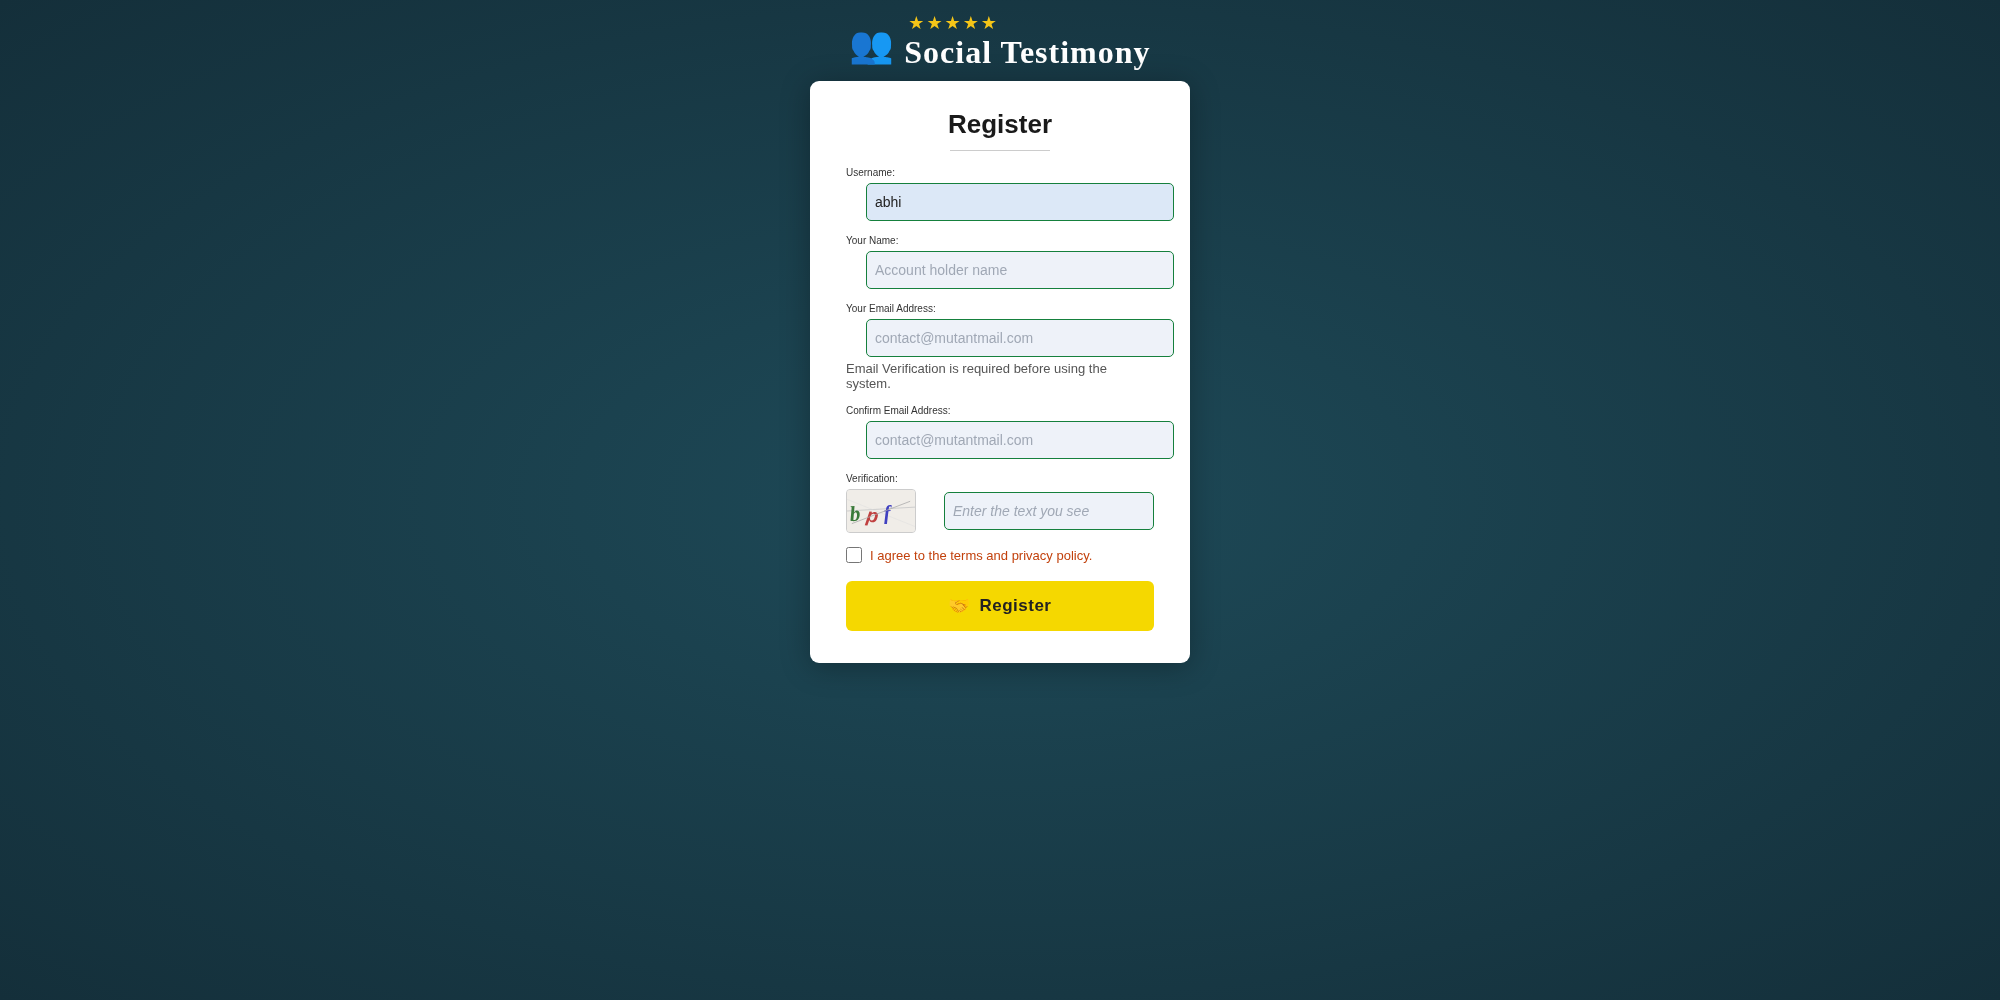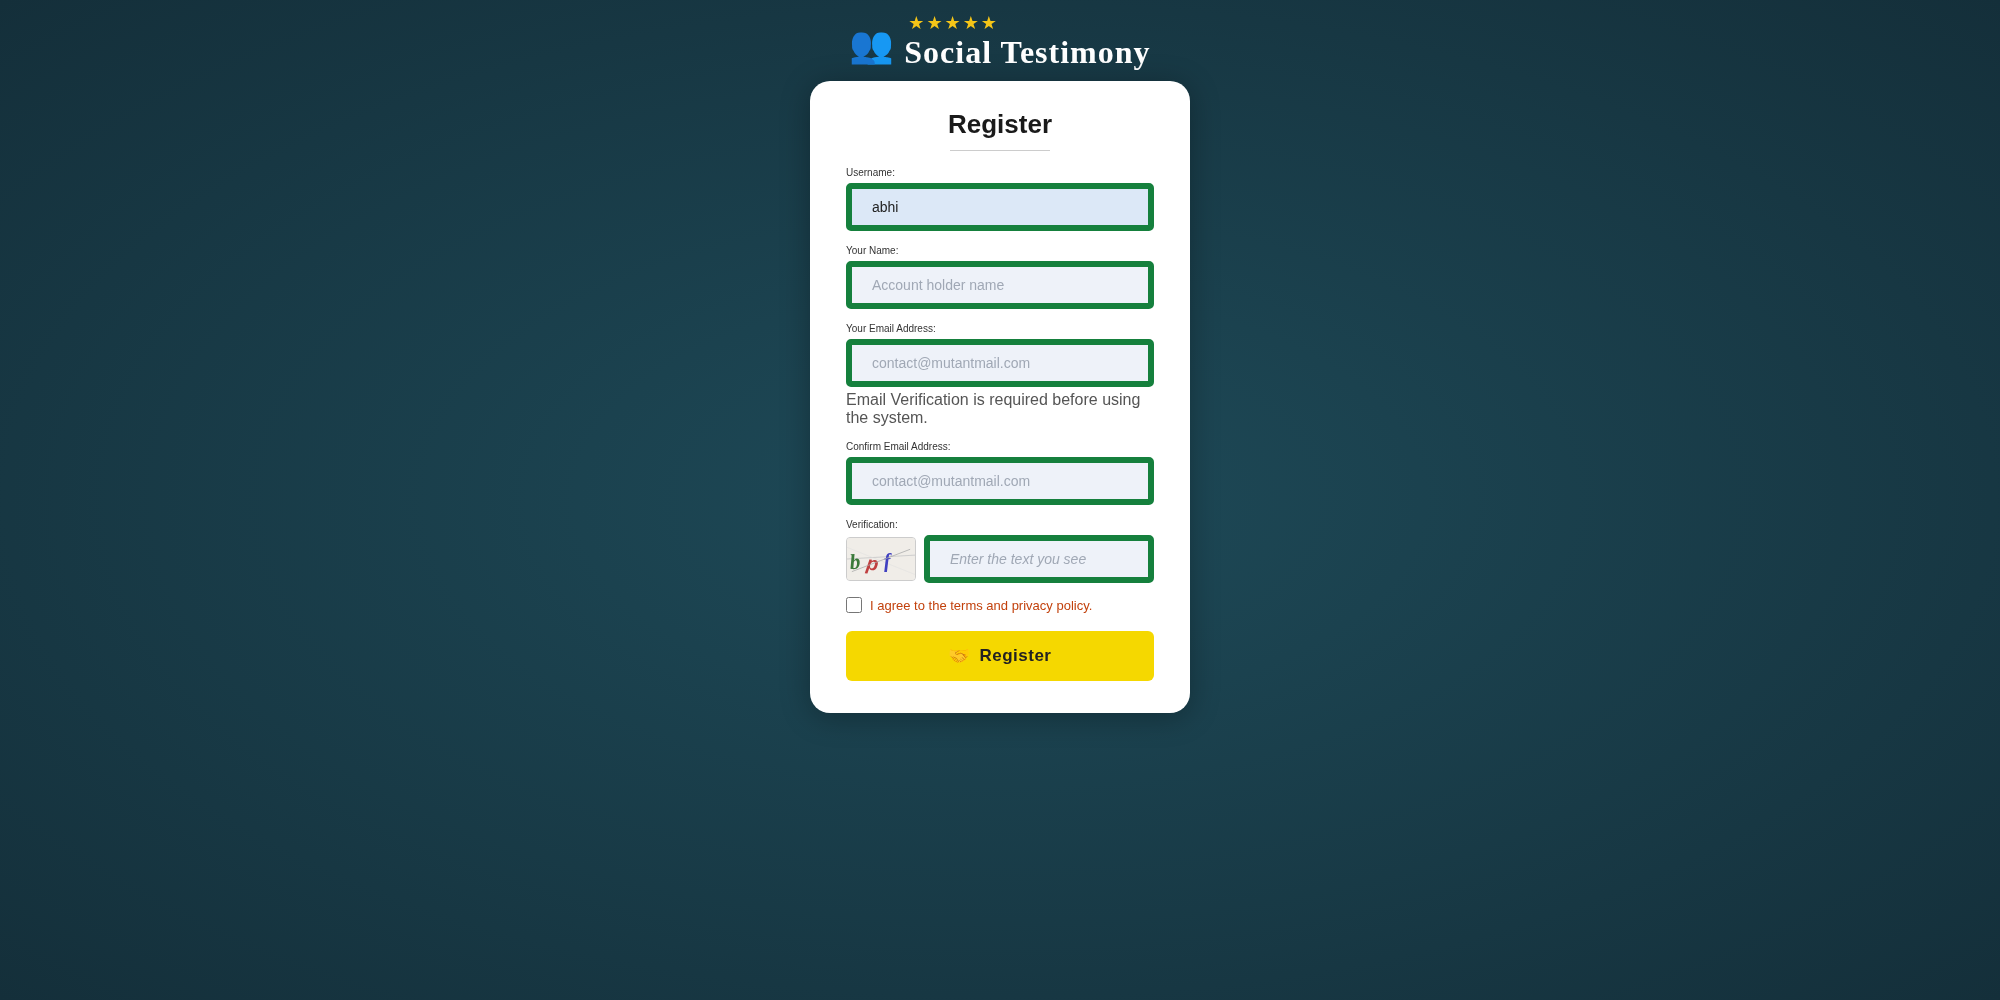--- a/index.html
+++ b/index.html
@@ -50,21 +50,21 @@
       font-size: 18px;
       letter-spacing: 2px;
       margin-left: 4px;
       align-self: flex-start;
       margin-top: -6px;
     }
 
     
     .card {
       background: #ffffff;
-      border-radius: 20px;
+      border-radius: 9px;
       width: 380px;
       padding: 28px 36px 32px 36px;
       box-shadow: 0 4px 30px rgba(0,0,0,0.3);
     }
 
     .card-title {
       text-align: center;
       font-size: 26px;
       font-weight: bold;
       color: #1a1a1a;
@@ -84,40 +84,41 @@
 
     .field-label {
       font-size: 10px;
       color: #333333;
       margin-bottom: 5px;
       display: block;
     }
 
     .field-input {
       width: 100%;
-      padding: 10px 20px;
-      border: 6px solid #15803d;
+      padding: 10px 8px;
+      border: 1px solid #15803d;
       border-radius: 5px;
       background-color: #eef2f9;
       font-size: 14px;
       color: #333333;
       outline: none;
+      margin-left: 20px;
     }
 
     .field-input::placeholder {
       color: #a0a8b5;
     }
 
     .field-input.filled {
       background-color: #dce8f7;
       color: #222222;
     }
 
     .field-hint {
-      font-size: 16px;
+      font-size: 13px;
       color: #555555;
       margin-top: 4px;
     }
 
     
     .verification-row {
       display: flex;
       align-items: center;
       gap: 8px;
     }

